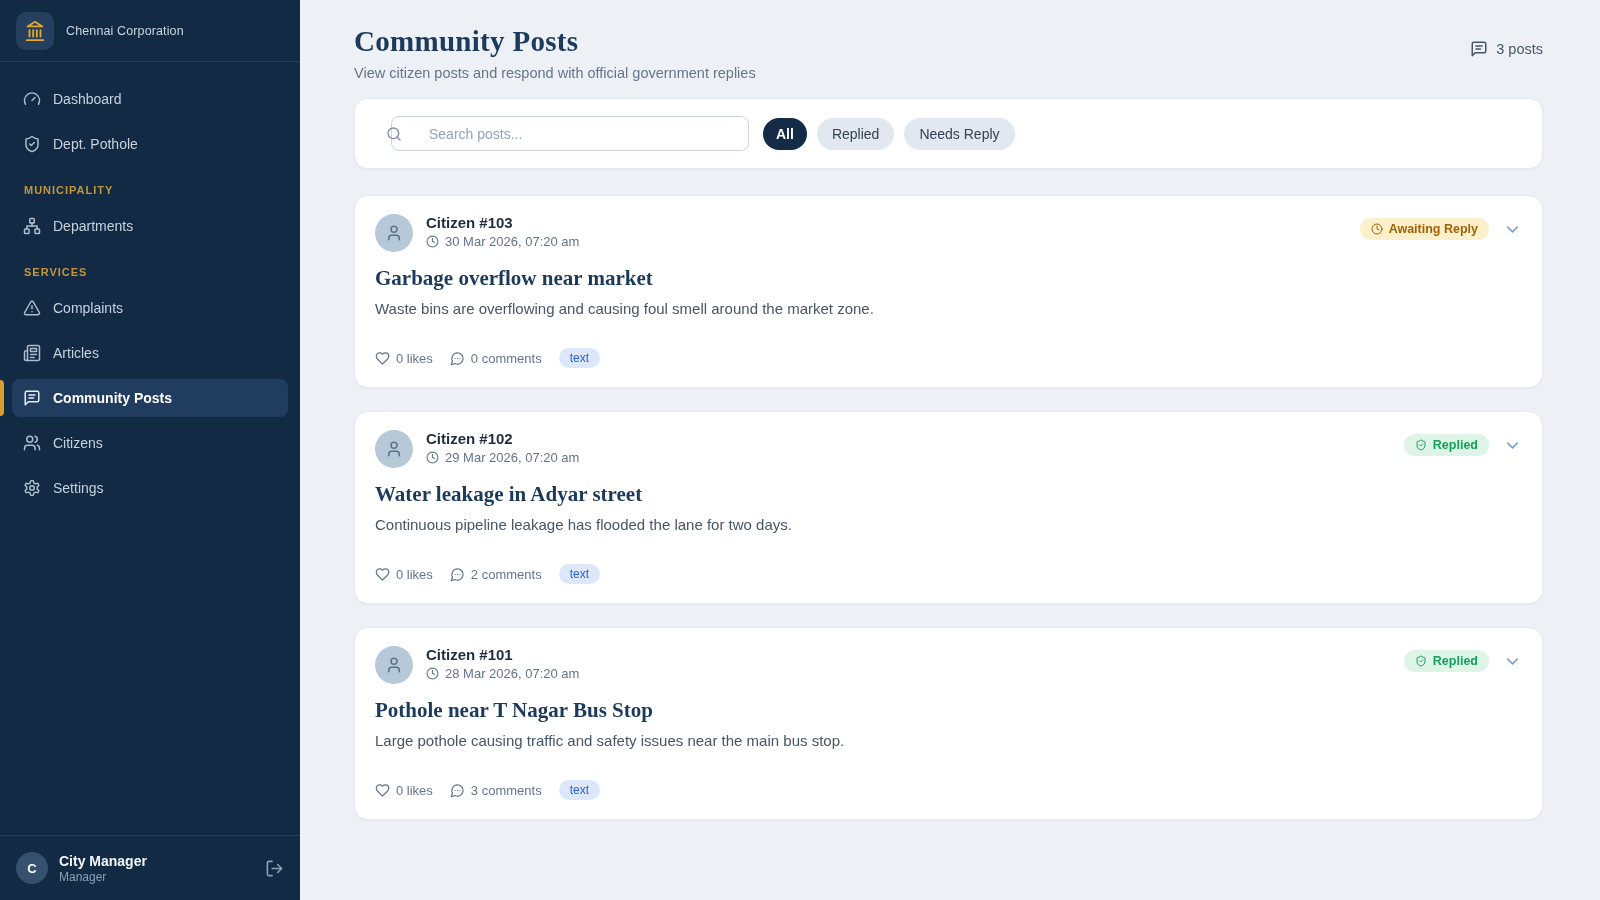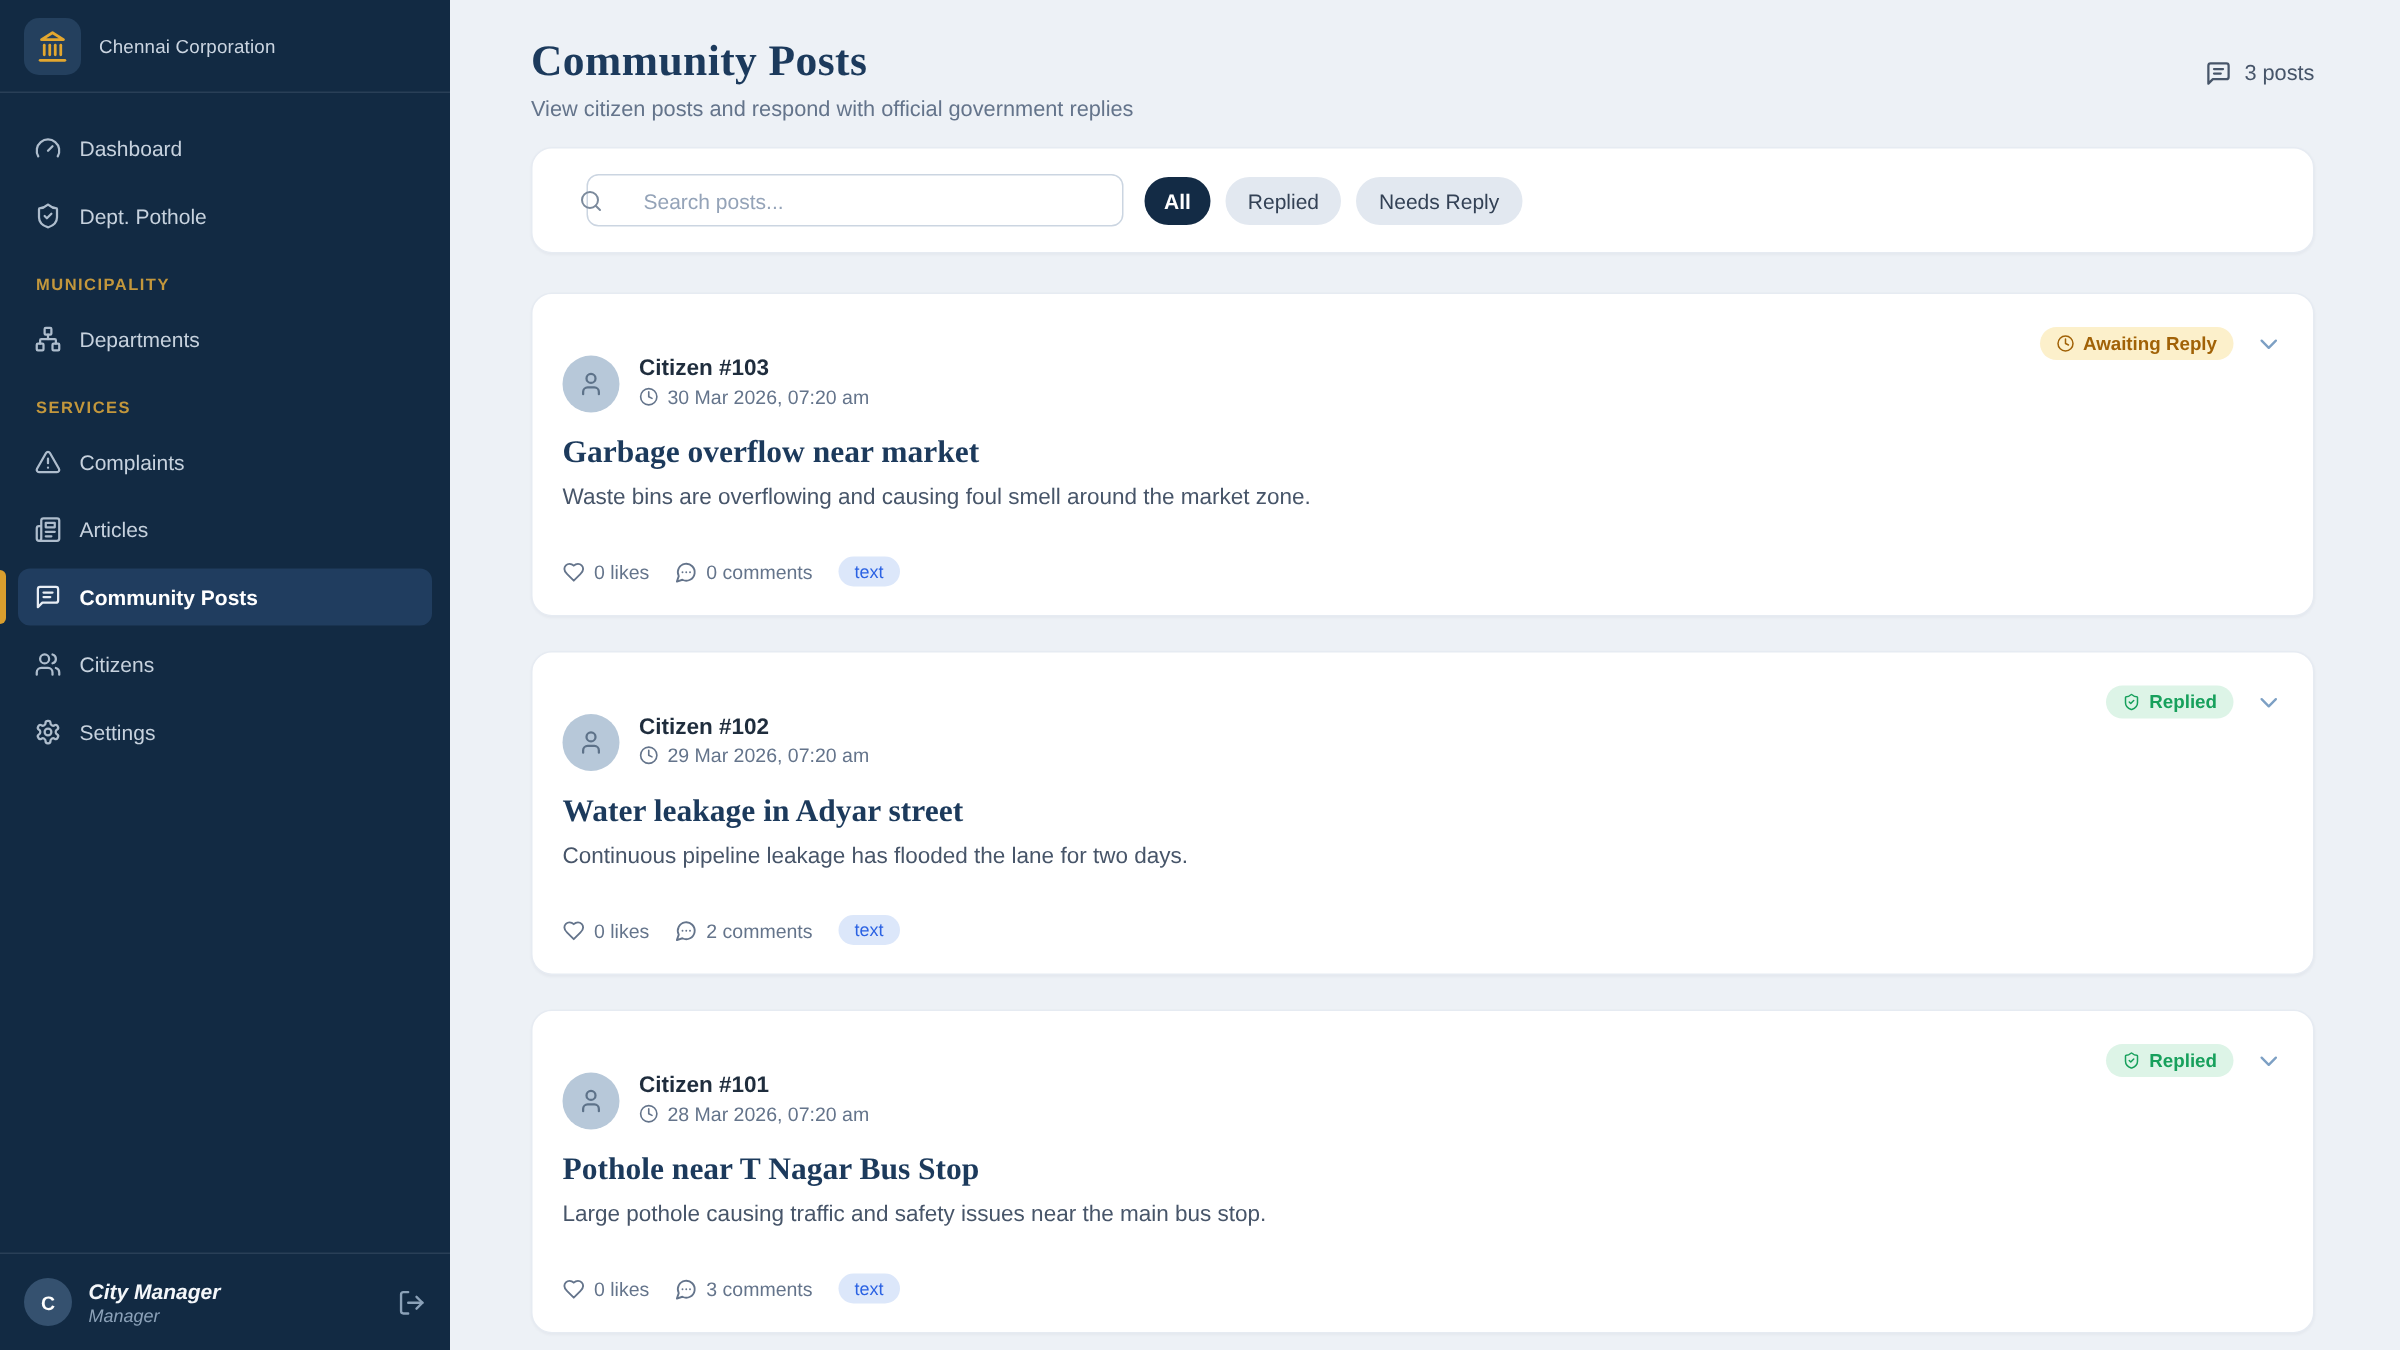--- a/index.html
+++ b/index.html
@@ -58,21 +58,21 @@
   .user-row {
     display: flex; align-items: center; gap: 11px;
     padding: 16px; border-top: 1px solid rgba(148,163,184,0.18);
   }
   .user-avatar {
     width: 32px; height: 32px; border-radius: 50%;
     background: #35516f; color: #fff;
     font-size: 13px; font-weight: 700;
     display: flex; align-items: center; justify-content: center;
   }
-  .user-meta { flex: 1; font-style: italic; }
+  .user-meta { flex: 1; }
   .user-name { font-size: 14px; font-weight: 700; color: #f4f7fa; }
   .user-role { font-size: 12px; color: #8ba1b8; margin-top: 1px; }
   .logout { color: #8ba1b8; cursor: pointer; display: flex; }
 
   
   .main { flex: 1; padding: 25px 57px 24px 54px; overflow: hidden; }
   .page-head { display: flex; justify-content: space-between; align-items: flex-start; }
   .page-title {
     font-family: "Liberation Serif", serif;
     font-size: 29px; font-weight: 700; color: #1c3a5c; letter-spacing: .01em;
@@ -107,21 +107,21 @@
     border: none; cursor: pointer; border-radius: 999px;
     padding: 8px 15px; font-size: 14px; font-weight: 500;
     font-family: "Liberation Sans", sans-serif;
     background: #e2e8f0; color: #334155;
   }
   .pill-active { background: #132b45; color: #ffffff; font-weight: 600; padding: 8px 13px; }
 
   .posts { margin-top: 26px; display: flex; flex-direction: column; gap: 23px; }
   .post-card { padding: 18px 20px 19px; }
   .post-head { display: flex; justify-content: space-between; align-items: flex-start; }
-  .post-id { display: flex; gap: 13px; margin-top: 23px; }
+  .post-id { display: flex; gap: 13px; }
   .post-avatar {
     width: 38px; height: 38px; border-radius: 50%;
     background: #b7c8d9; color: #5d7289;
     display: flex; align-items: center; justify-content: center;
   }
   .post-author { font-size: 15px; font-weight: 700; color: #1f2d3d; }
   .post-date { margin-top: 3px; display: flex; align-items: center; gap: 6px; font-size: 13px; color: #64748b; }
   .post-head-right { display: flex; align-items: center; gap: 14px; margin-top: 4px; }
   .status {
     display: inline-flex; align-items: center; gap: 6px;

